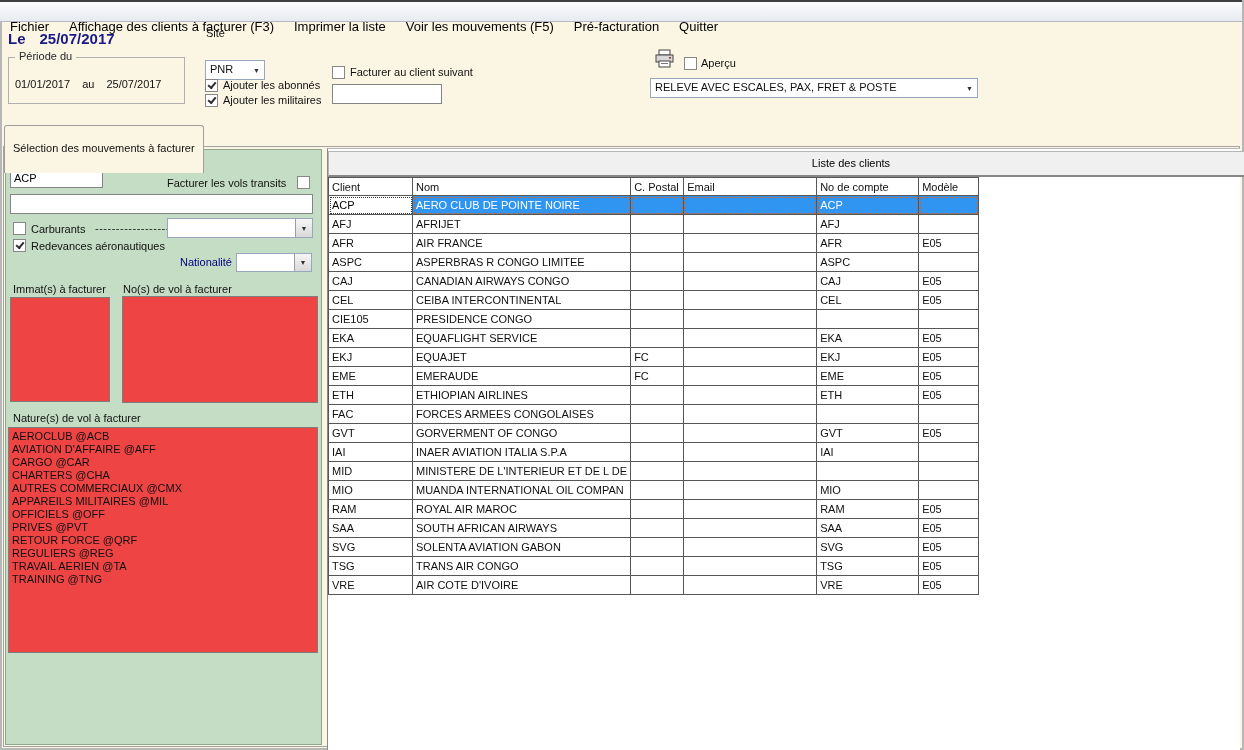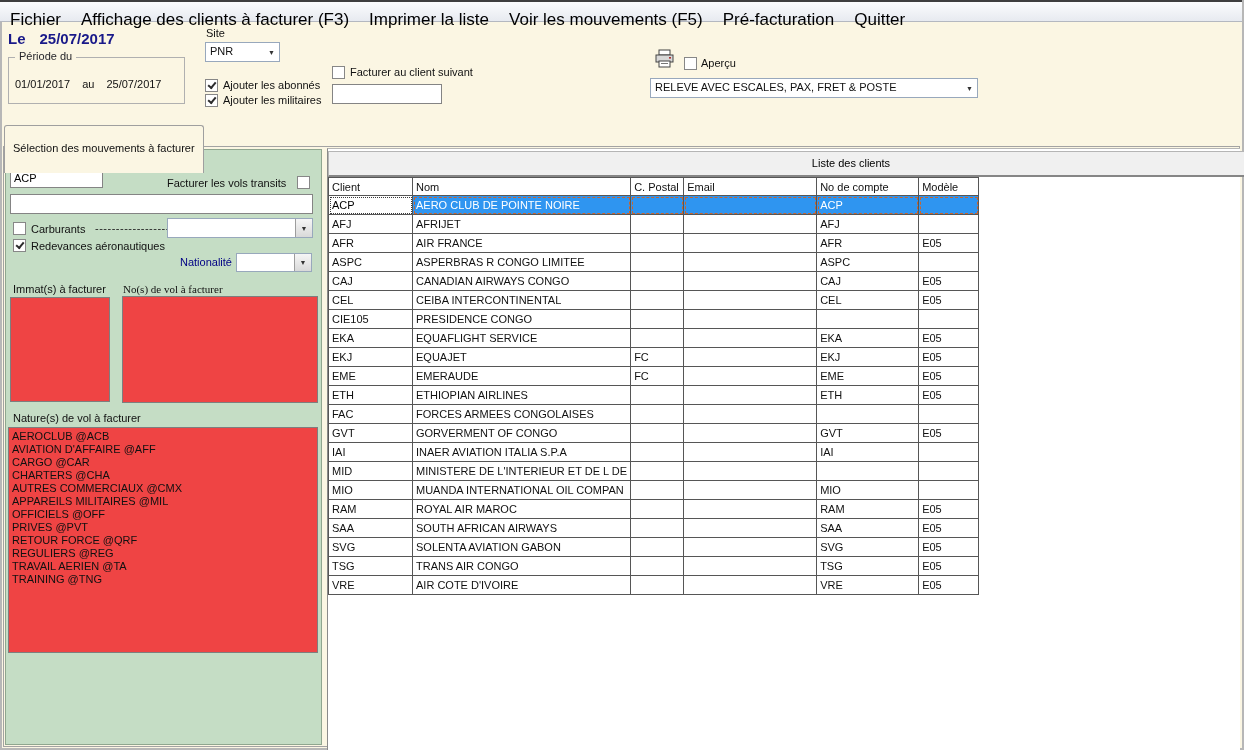--- a/index.html
+++ b/index.html
@@ -3,21 +3,21 @@
 <meta charset="utf-8">
 <style>
   html,body{margin:0;padding:0;}
   body{position:relative;width:1244px;height:750px;overflow:hidden;background:#FBF6E3;
        font-family:"Liberation Sans",sans-serif;font-size:11px;color:#111;}
   .abs{position:absolute;}
   
   #menu-bar{position:absolute;left:0;top:0;width:1244px;height:22px;box-sizing:border-box;
     border-top:2px solid #3f3f3f;border-bottom:1px solid #b4b8c0;
     background:linear-gradient(#fbfcfd,#e7eaf0);white-space:nowrap;}
-  .menu-item{display:inline-block;padding:9px 10px 0 10px;font-size:17px;color:#000;line-height:17px;cursor:default;text-align:right;}
+  .menu-item{display:inline-block;padding:16px 10px 0 10px;font-size:13px;color:#000;line-height:17px;cursor:default;text-align:right;}
   
   #date-line{left:8px;top:30px;font-size:15px;font-weight:bold;color:#191989;}
   #date-line .dv{margin-left:14px;}
   .lbl{position:absolute;color:#111;}
   .lbl.navy{color:#000085;}
   .group{position:absolute;border:1px solid #b0b0b0;box-sizing:border-box;}
   .group .legend{position:absolute;top:-8px;left:6px;background:#FBF6E3;padding:0 4px;color:#26262b;}
   .tin{position:absolute;background:#fff;border:1px solid #848484;box-sizing:border-box;
        font-family:"Liberation Sans",sans-serif;font-size:11px;padding:2px 3px;outline:none;}
   .combo{position:absolute;background:#fff;border:1px solid #98a8bc;box-sizing:border-box;
@@ -59,21 +59,21 @@
 </head>
 <body>
 
 <div id="menu-bar"><span class="menu-item">Fichier</span><span class="menu-item">Affichage des clients à facturer (F3)</span><span class="menu-item">Imprimer la liste</span><span class="menu-item">Voir les mouvements (F5)</span><span class="menu-item">Pré-facturation</span><span class="menu-item">Quitter</span></div>
 
 <div class="abs" id="date-line">
   <span>Le</span><span class="dv">25/07/2017</span>
 </div>
 
 <span class="lbl" style="left:206px;top:27px;">Site</span>
-<div class="combo" style="left:205px;top:42px;width:75px;height:20px;">
+<div class="combo" style="left:205px;top:60px;width:60px;height:20px;">
   <span>PNR</span>
   <span class="arr">▼</span>
 </div>
 
 <div class="group" style="left:8px;top:57px;width:177px;height:47px;">
   <span class="legend">Période du</span>
   <div style="position:absolute;left:6px;top:20px;white-space:nowrap;">
     <span>01/01/2017</span>
     <span style="margin:0 9px;">au</span>
     <span>25/07/2017</span>
@@ -129,21 +129,21 @@
 <span class="cb checked" style="left:13px;top:239px;z-index:2;"></span>
 <span class="lbl" style="left:31px;top:240px;z-index:2;">Redevances aéronautiques</span>
 
 <span class="lbl navy" style="left:180px;top:256px;z-index:2;">Nationalité</span>
 <div class="combo btn3d" style="left:236px;top:253px;width:76px;height:19px;z-index:2;">
   <span></span>
   <span class="arr">▼</span>
 </div>
 
 <span class="lbl" style="left:13px;top:283px;z-index:2;">Immat(s) à facturer</span>
-<span class="lbl" style="left:123px;top:283px;z-index:2;font-family:Liberation Serif, serif;">No(s) de vol à facturer</span>
+<span class="lbl" style="left:123px;top:283px;z-index:2;">No(s) de vol à facturer</span>
 <div class="lb" style="left:10px;top:297px;width:100px;height:105px;z-index:2;"></div>
 <div class="lb" style="left:122px;top:296px;width:196px;height:107px;z-index:2;"></div>
 
 <span class="lbl" style="left:13px;top:412px;z-index:2;">Nature(s) de vol à facturer</span>
 <div class="lb" id="nature-list" style="left:8px;top:427px;width:310px;height:226px;z-index:2;padding-top:2px;">
     <div class="li">AEROCLUB @ACB</div>
     <div class="li">AVIATION D'AFFAIRE @AFF</div>
     <div class="li">CARGO @CAR</div>
     <div class="li">CHARTERS @CHA</div>
     <div class="li">AUTRES COMMERCIAUX @CMX</div>

